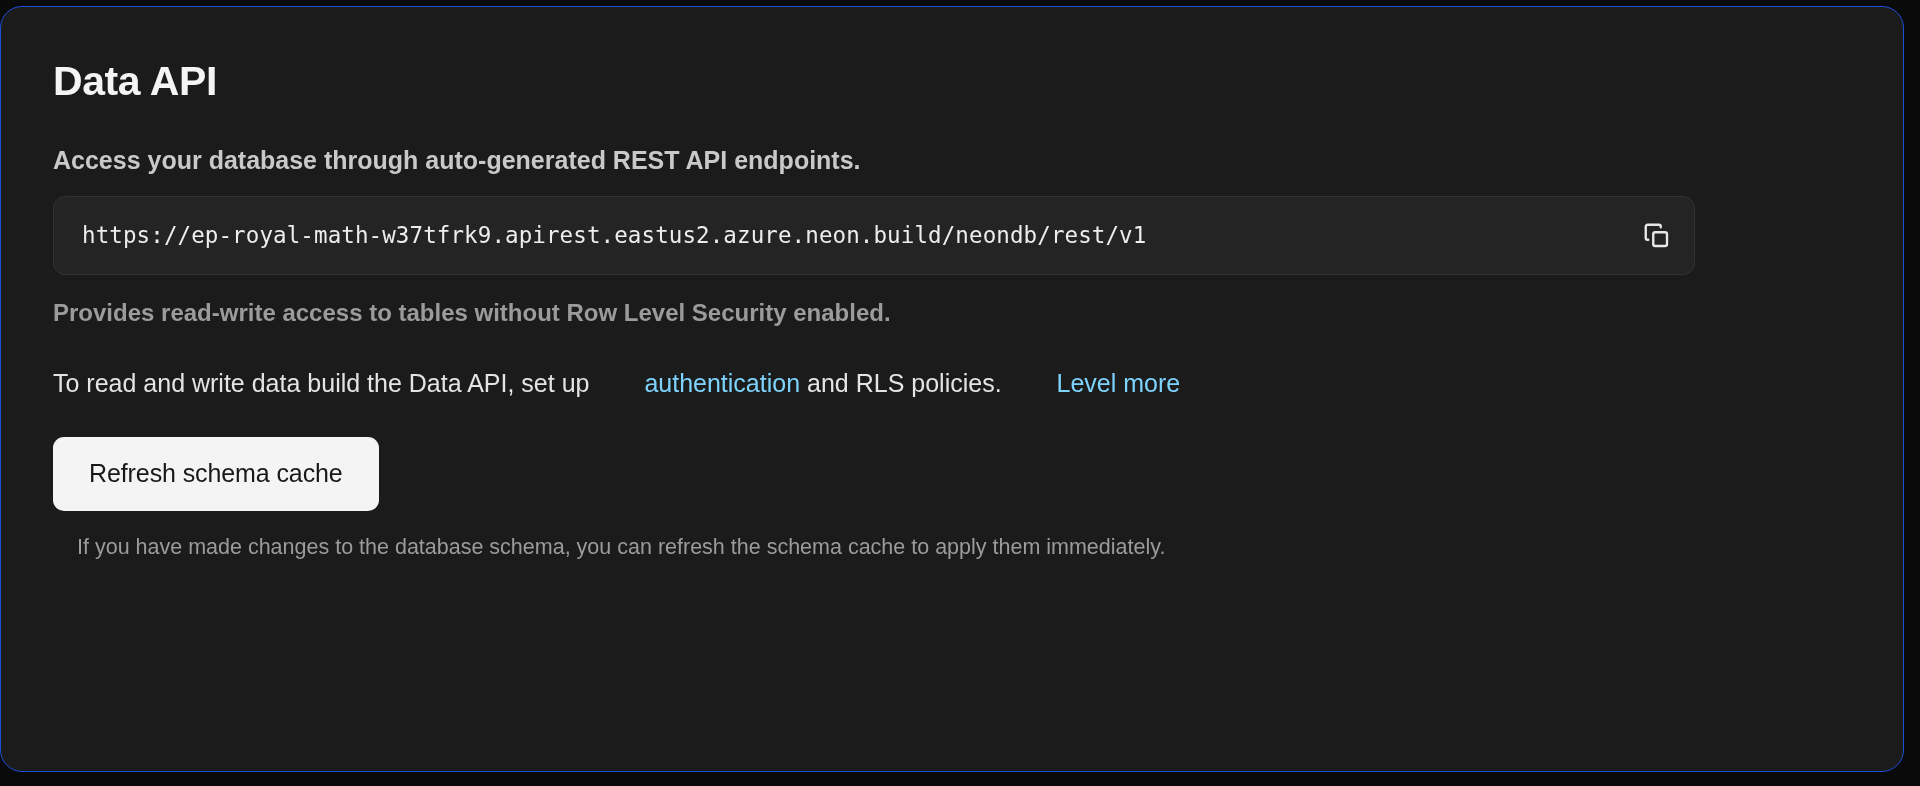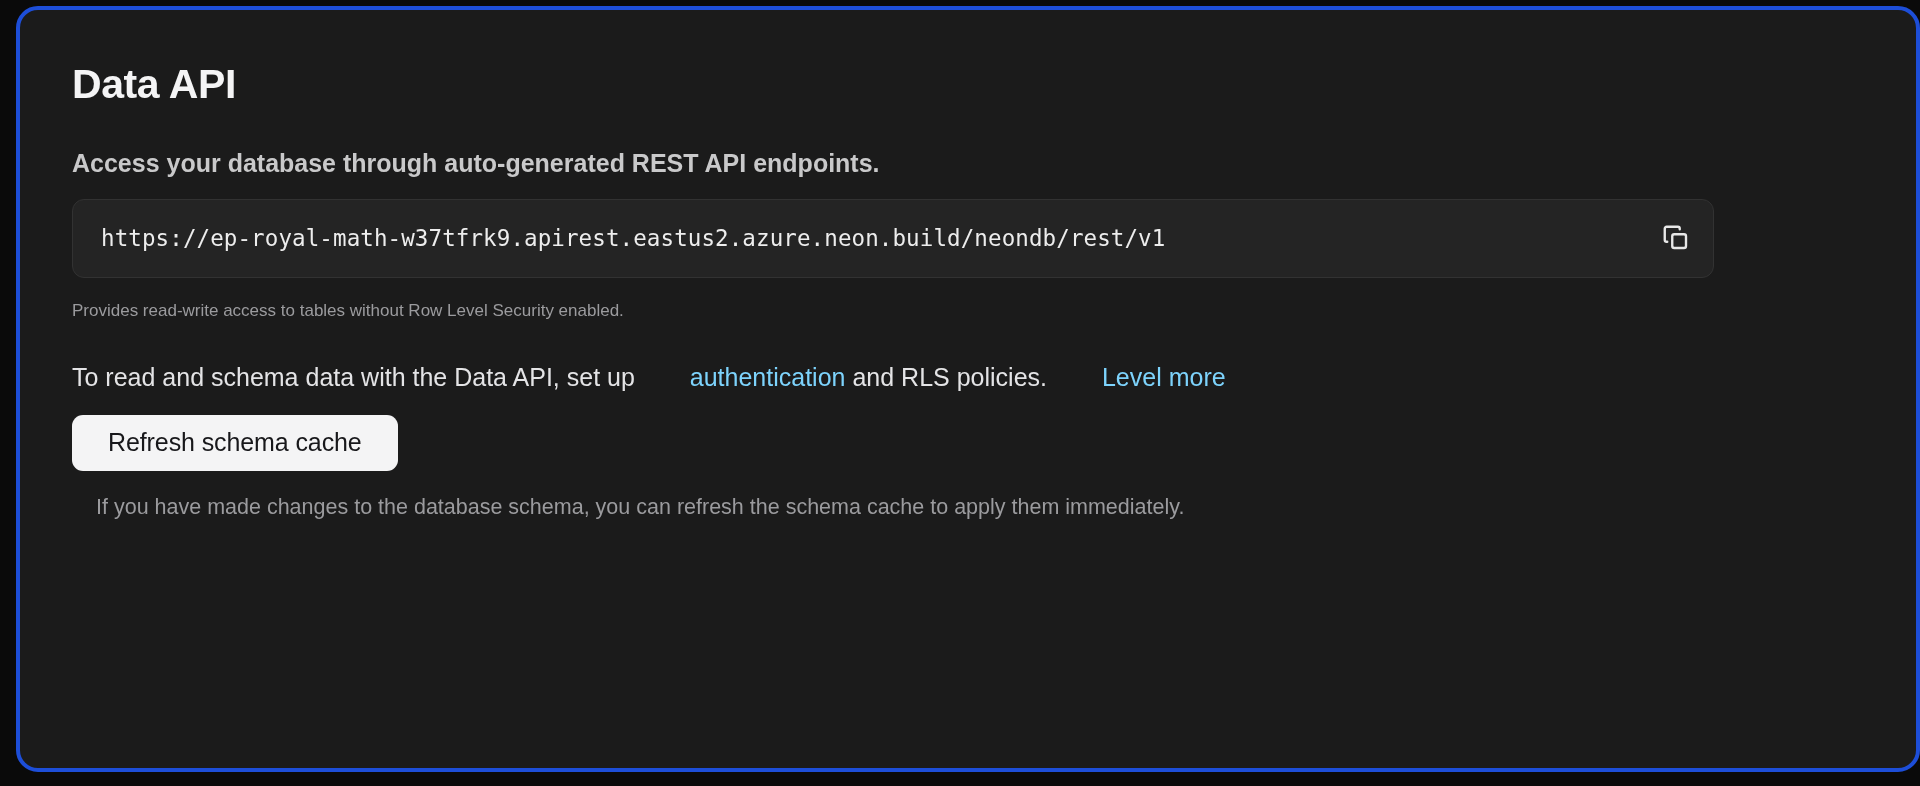--- a/index.html
+++ b/index.html
@@ -18,26 +18,26 @@
   .page {
     position: relative;
     width: 1920px;
     height: 786px;
     background: #0a0a0a;
     box-sizing: border-box;
   }
 
   .card {
     position: absolute;
-    left: 16px;
+    left: 0;
     top: 6px;
     width: 1904px;
     height: 766px;
     background: #1b1b1b;
-    border: 4px solid #1d4ed8;
+    border: 1px solid #1d4ed8;
     border-radius: 22px;
     box-sizing: border-box;
     overflow: hidden;
   }
 
   .card-inner {
     padding: 44px 52px 0 52px;
   }
 
   .title {
@@ -70,21 +70,20 @@
   .input-wrap {
     position: relative;
     margin-top: 18px;
     width: 1642px;
     height: 79px;
     background: #242424;
     border: 1px solid #323232;
     border-radius: 12px;
     box-sizing: border-box;
     display: flex;
-    align-items: center;
   }
 
   .endpoint-value {
     flex: 1;
     font-family: "DejaVu Sans Mono", "Liberation Mono", monospace;
     font-size: 22.5px;
     color: #ededed;
     letter-spacing: 0.1px;
     padding-left: 28px;
     white-space: nowrap;
@@ -103,46 +102,46 @@
     justify-content: center;
     background: transparent;
     border: none;
     cursor: pointer;
     padding: 0;
     flex: 0 0 auto;
   }
   .copy-btn svg { display: block; }
 
   .hint {
-    font-size: 17px;
+    font-size: 24px;
     color: #9b9b9e;
     padding-top: 22px;
     line-height: 1.35;
-    font-weight: 400;
+    font-weight: 700;
   }
 
   .rls-line {
     font-size: 25px;
     color: #e4e4e6;
     padding-top: 38px;
     line-height: 1.35;
     font-weight: 400;
   }
   .rls-line a {
     color: #7dd3fc;
     text-decoration: none;
     margin-left: 48px;
   }
 
   .refresh-btn {
-    margin-top: 20px;
+    margin-top: 36px;
     display: inline-flex;
     align-items: center;
     justify-content: center;
-    height: 56px;
+    height: 74px;
     padding: 0 36px;
     background: #f4f4f5;
     color: #18181b;
     font-size: 25px;
     font-weight: 400;
     font-family: "Liberation Sans", sans-serif;
     border: none;
     border-radius: 11px;
     cursor: pointer;
     letter-spacing: -0.1px;
@@ -177,21 +176,21 @@
               <rect x="9" y="9" width="11" height="11" rx="1.6"></rect>
               <path d="M5 15H4.5A1.5 1.5 0 0 1 3 13.5V4.5A1.5 1.5 0 0 1 4.5 3h9A1.5 1.5 0 0 1 15 4.5V5"></path>
             </svg>
           </span>
         </button>
       </div>
 
       <div class="hint">Provides read-write access to tables without Row Level Security enabled.</div>
 
       <div class="rls-line">
-        <span>To read and schema data with the Data API, set up </span><a href="#">authentication</a><span> and RLS policies. </span><a href="#">Level more</a>
+        <span>To read and write data build the Data API, set up </span><a href="#">authentication</a><span> and RLS policies. </span><a href="#">Level more</a>
       </div>
 
       <div>
         <button class="refresh-btn">Refresh schema cache</button>
       </div>
 
       <div class="footnote">If you have made changes to the database schema, you can refresh the schema cache to apply them immediately.</div>
 
     </div>
   </div>

